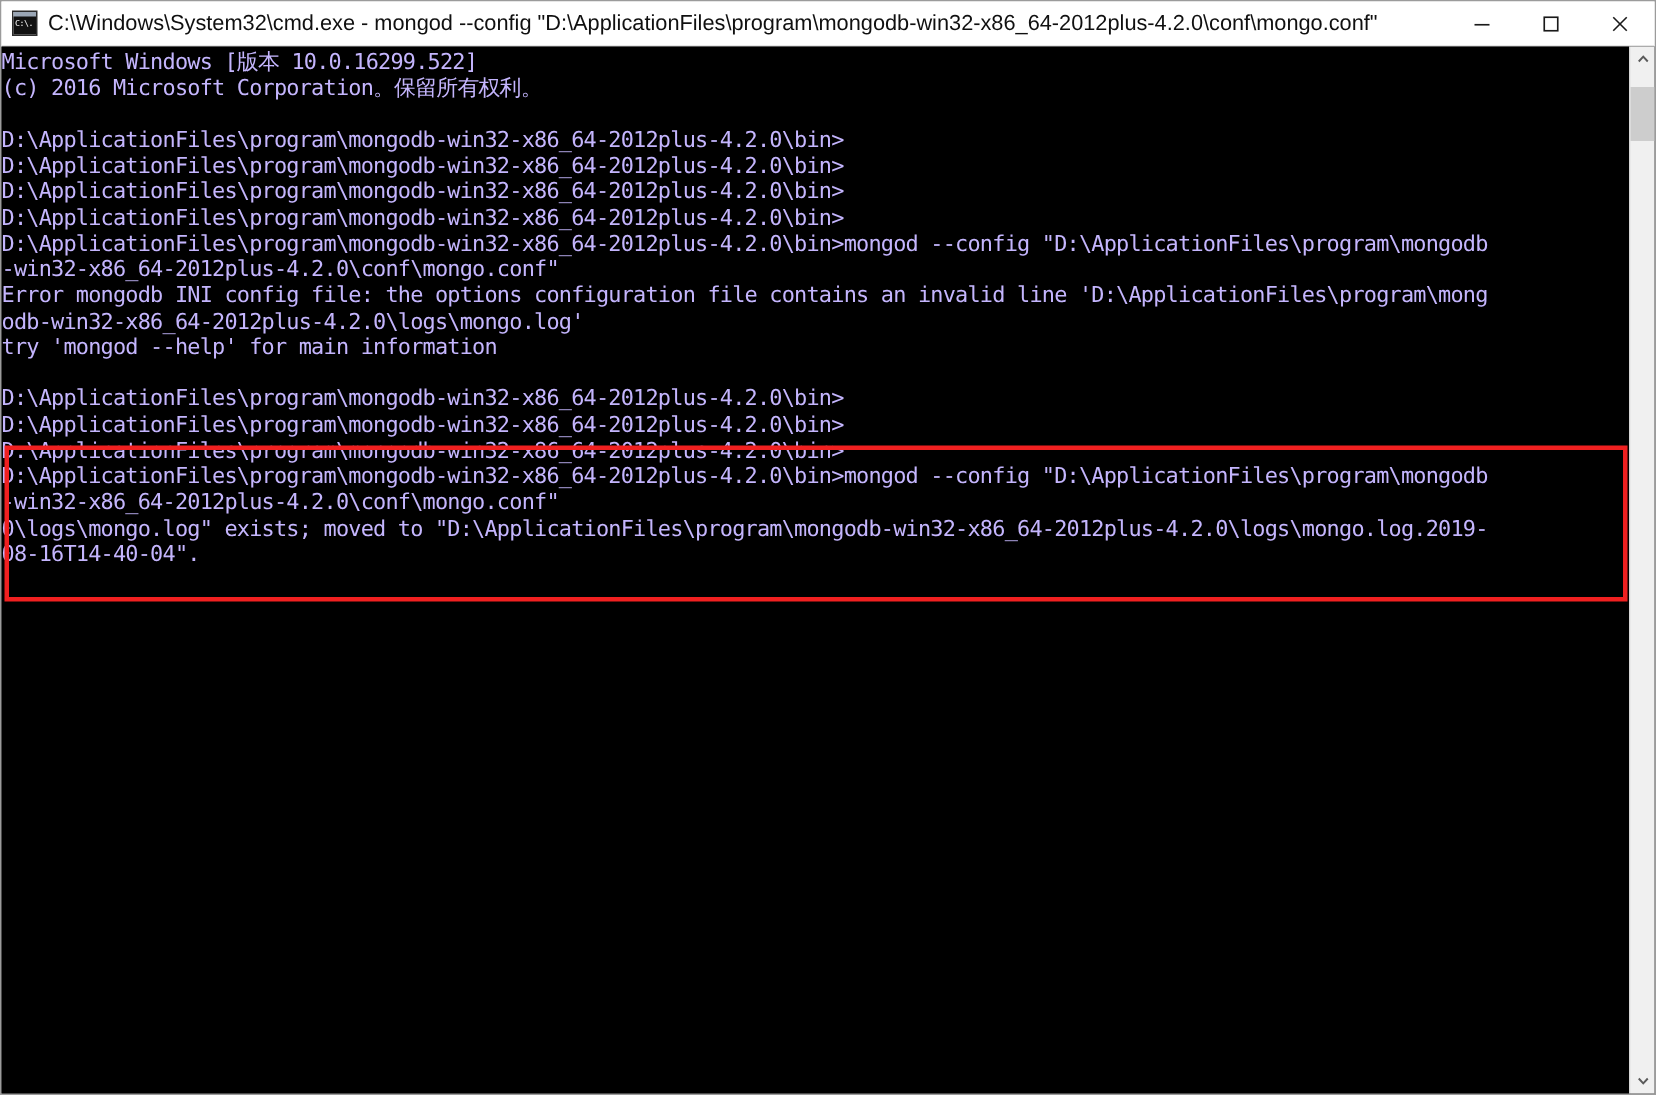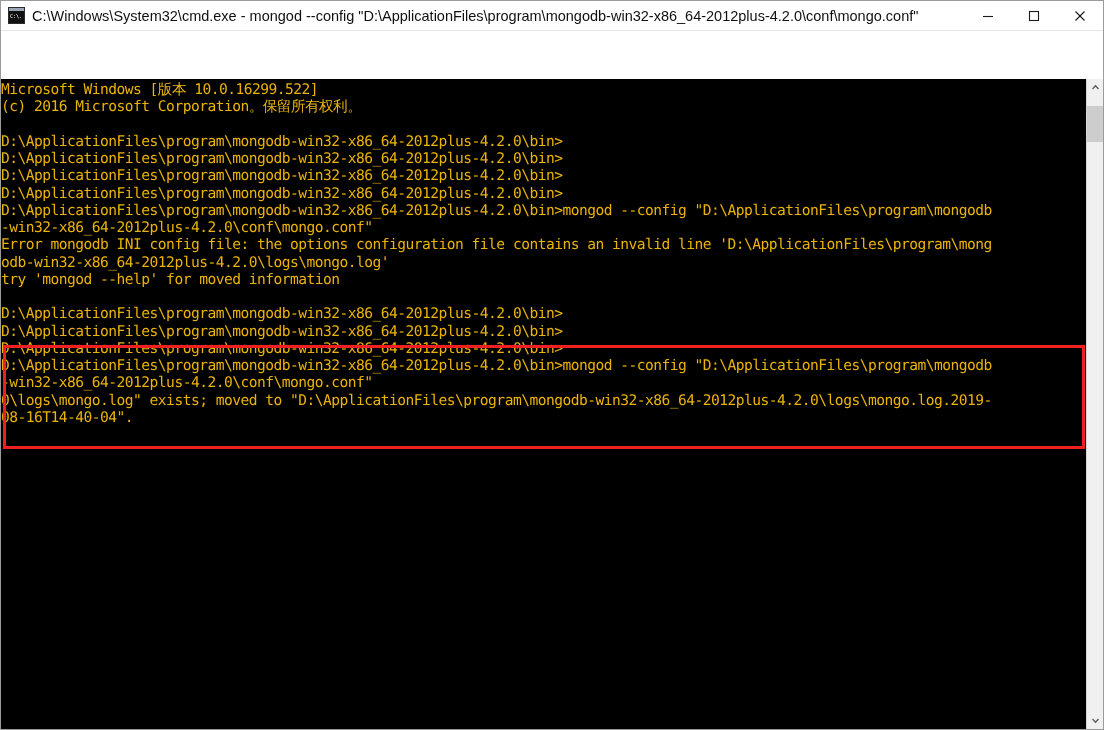--- a/index.html
+++ b/index.html
@@ -18,21 +18,20 @@
   .window {
     position: absolute;
     left: 0; top: 0;
     width: 1104px;
     height: 730px;
     box-sizing: border-box;
     border: 1px solid #9b9b9b;
     background: #ffffff;
     display: flex;
     flex-direction: column;
-    gap: 48px;
   }
 
   
   .titlebar {
     height: 29px;
     min-height: 29px;
     background: #ffffff;
     display: flex;
     align-items: center;
     border-bottom: 1px solid #e6e6e6;
@@ -110,21 +109,21 @@
     position: absolute;
     left: 0;
     top: 2px;
     width: 100%;
   }
   .line {
     font-family: "DejaVu Sans Mono", "Liberation Mono", monospace;
     font-size: 14.6px;
     line-height: 17.25px;
     height: 17.25px;
-    color: #eab308;
+    color: #c4b5fd;
     white-space: pre;
     letter-spacing: -0.53px;
     text-rendering: geometricPrecision;
   }
 
   
   .redbox {
     position: absolute;
     left: 2px;
     top: 266px;
@@ -205,21 +204,21 @@
           <div class="line">(c) 2016 Microsoft Corporation。保留所有权利。</div>
           <div class="line">&nbsp;</div>
           <div class="line">D:\ApplicationFiles\program\mongodb-win32-x86_64-2012plus-4.2.0\bin&gt;</div>
           <div class="line">D:\ApplicationFiles\program\mongodb-win32-x86_64-2012plus-4.2.0\bin&gt;</div>
           <div class="line">D:\ApplicationFiles\program\mongodb-win32-x86_64-2012plus-4.2.0\bin&gt;</div>
           <div class="line">D:\ApplicationFiles\program\mongodb-win32-x86_64-2012plus-4.2.0\bin&gt;</div>
           <div class="line">D:\ApplicationFiles\program\mongodb-win32-x86_64-2012plus-4.2.0\bin&gt;mongod --config "D:\ApplicationFiles\program\mongodb</div>
           <div class="line">-win32-x86_64-2012plus-4.2.0\conf\mongo.conf"</div>
           <div class="line">Error mongodb INI config file: the options configuration file contains an invalid line 'D:\ApplicationFiles\program\mong</div>
           <div class="line">odb-win32-x86_64-2012plus-4.2.0\logs\mongo.log'</div>
-          <div class="line">try 'mongod --help' for moved information</div>
+          <div class="line">try 'mongod --help' for main information</div>
           <div class="line">&nbsp;</div>
           <div class="line">D:\ApplicationFiles\program\mongodb-win32-x86_64-2012plus-4.2.0\bin&gt;</div>
           <div class="line">D:\ApplicationFiles\program\mongodb-win32-x86_64-2012plus-4.2.0\bin&gt;</div>
           <div class="line">D:\ApplicationFiles\program\mongodb-win32-x86_64-2012plus-4.2.0\bin&gt;</div>
           <div class="line">D:\ApplicationFiles\program\mongodb-win32-x86_64-2012plus-4.2.0\bin&gt;mongod --config "D:\ApplicationFiles\program\mongodb</div>
           <div class="line">-win32-x86_64-2012plus-4.2.0\conf\mongo.conf"</div>
           <div class="line">0\logs\mongo.log" exists; moved to "D:\ApplicationFiles\program\mongodb-win32-x86_64-2012plus-4.2.0\logs\mongo.log.2019-</div>
           <div class="line">08-16T14-40-04".</div>
         </div>
       <div class="redbox"></div>

